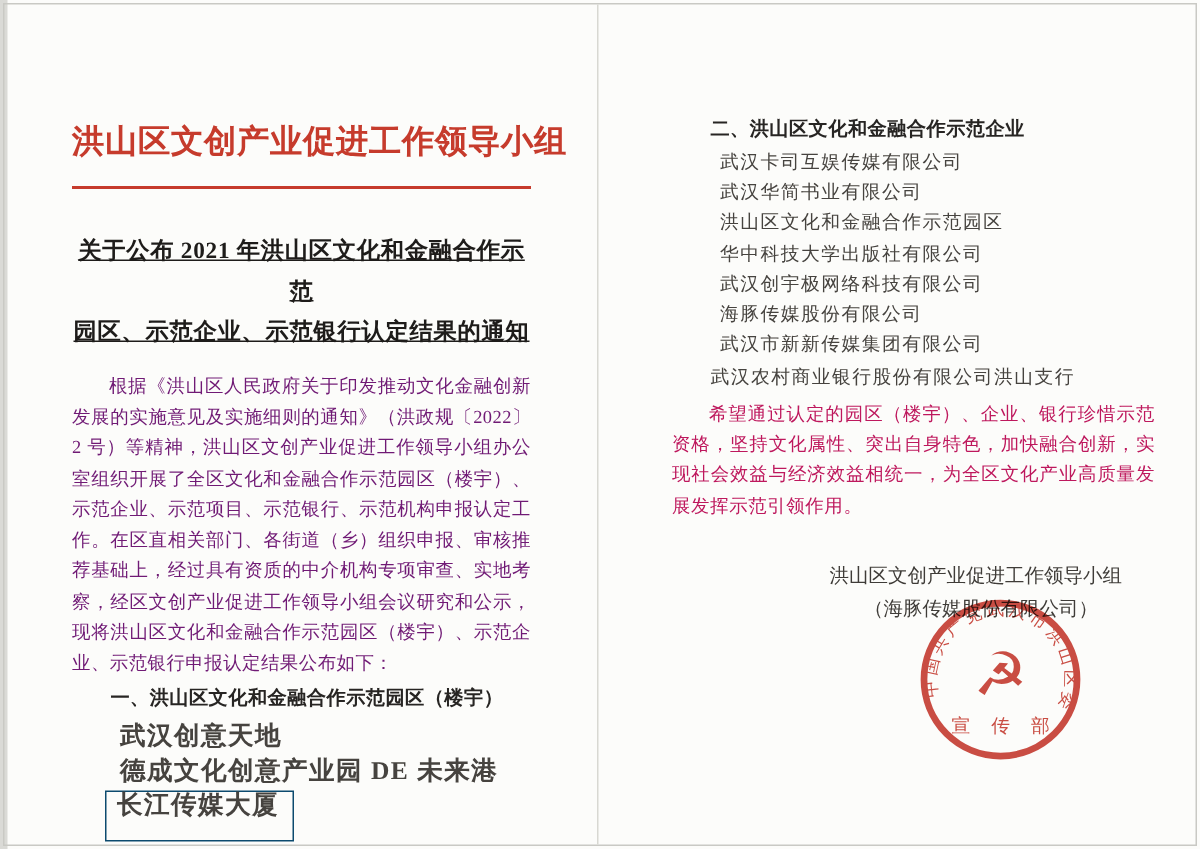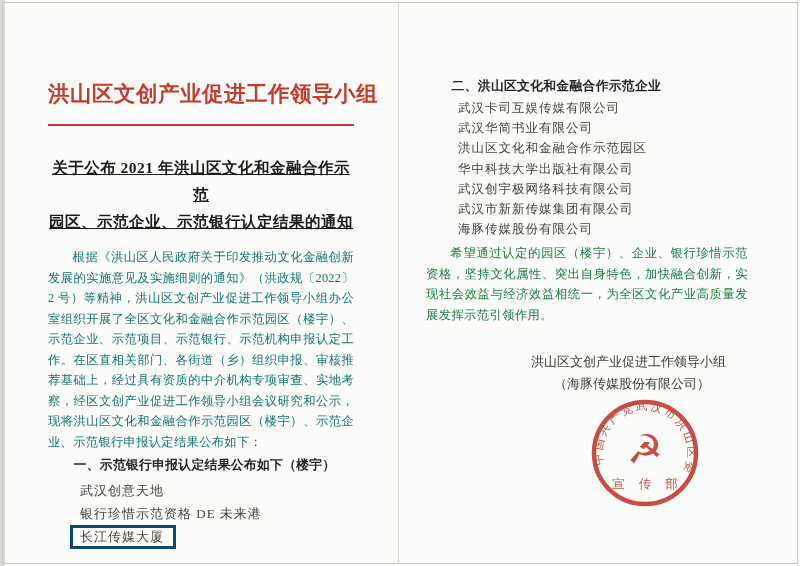--- a/index.html
+++ b/index.html
@@ -25,21 +25,21 @@
     background: #dadad6;
   }
   .divider {
     position: absolute;
     left: 398px; top: 3px; bottom: 3px;
     width: 1px;
     background: #d8d8d2;
   }
   .page { position: absolute; top: 0; bottom: 0; }
   .page.left  { left: 0;   width: 398px; padding: 78px 44px 0 48px; box-sizing: border-box; }
-  .page.right { left: 376px; width: 402px; padding: 76px 30px 0 50px; box-sizing: border-box; }
+  .page.right { left: 398px; width: 402px; padding: 76px 30px 0 50px; box-sizing: border-box; }
 
   
   .org-header {
     font-size: 21.5px;
     line-height: 32px;
     font-weight: 700;
     text-align: center;
     color: #c63b2c;
     letter-spacing: 0.5px;
     white-space: nowrap;
@@ -59,53 +59,53 @@
     letter-spacing: 0.5px;
     text-decoration: underline;
   }
   .body-para {
     margin: 12px 0 0 0;
     font-size: 12.3px;
     line-height: 20.5px;
     text-align: justify;
     text-indent: 2em;
     letter-spacing: 0.3px;
-    color: #0f766e;
+    color: #701a75;
   }
   .sec-heading {
     margin-top: 3px;
     margin-left: 2em;
     font-family: "Liberation Sans", "DejaVu Sans", sans-serif;
     font-weight: 700;
     font-size: 12.8px;
     line-height: 20px;
     color: #272523;
     letter-spacing: 0.3px;
   }
   .item-list { margin-top: 4px; margin-left: 2em; }
-  .page.left .item { font-size: 13px; line-height: 23px; letter-spacing: 1px; }
+  .page.left .item { font-size: 17px; line-height: 23px; letter-spacing: 1px; font-weight: bold; }
   .hl-box {
     display: inline-block;
-    border: 3px solid #0c4a6e;
-    padding: 0 9px 1px 7px;
+    border: 1px solid #0c4a6e;
+    padding: 0 9px 15px 7px;
     margin-left: -10px;
     line-height: 17px;
   }
 
   
   .page.right .item { font-size: 12.5px; line-height: 20.2px; letter-spacing: 1px; }
   .page.right .item-list { margin-top: 2px; }
   .closing-para {
     margin: 4px 0 0 0;
     font-size: 12.3px;
     line-height: 20.4px;
     text-align: justify;
     text-indent: 2em;
     letter-spacing: 0.4px;
-    color: #15803d;
+    color: #be185d;
   }
   .signature {
     margin-top: 26px;
     text-align: right;
     font-size: 13px;
     line-height: 22px;
     color: #3f3c38;
     padding-right: 22px;
   }
   .signature .sig-note { padding-right: 16px; }
@@ -148,40 +148,43 @@
   <div class="divider"></div>
 
   <div class="page left">
     <div class="org-header">洪山区文创产业促进工作领导小组</div>
     <div class="red-rule"></div>
     <div class="doc-title">
       <div>关于公布 2021 年洪山区文化和金融合作示范</div>
       <div>园区、示范企业、示范银行认定结果的通知</div>
     </div>
     <p class="body-para">根据《洪山区人民政府关于印发推动文化金融创新发展的实施意见及实施细则的通知》（洪政规〔2022〕2 号）等精神，洪山区文创产业促进工作领导小组办公室组织开展了全区文化和金融合作示范园区（楼宇）、示范企业、示范项目、示范银行、示范机构申报认定工作。在区直相关部门、各街道（乡）组织申报、审核推荐基础上，经过具有资质的中介机构专项审查、实地考察，经区文创产业促进工作领导小组会议研究和公示，现将洪山区文化和金融合作示范园区（楼宇）、示范企业、示范银行申报认定结果公布如下：</p>
-    <div class="sec-heading">一、示范银行申报认定结果公布如下（楼宇）</div>
+    <div class="sec-heading">一、洪山区文化和金融合作示范园区（楼宇）</div>
     <div class="item-list">
       <div class="item">武汉创意天地</div>
-      <div class="item">银行珍惜示范资格 DE 未来港</div>
+      <div class="item">德成文化创意产业园 DE 未来港</div>
       <div class="item">
         <span class="hl-box"><span>长江传媒大厦</span></span>
       </div>
     </div>
   </div>
 
   <div class="page right">
     <div class="sec-heading" style="margin-top:0;">二、洪山区文化和金融合作示范企业</div>
     <div class="item-list">
       <div class="item">武汉卡司互娱传媒有限公司</div>
       <div class="item">武汉华简书业有限公司</div>
       <div class="item">洪山区文化和金融合作示范园区</div>
       <div class="item">华中科技大学出版社有限公司</div>
       <div class="item">武汉创宇极网络科技有限公司</div>
+      <div class="item">海豚传媒股份有限公司</div>
       <div class="item">武汉市新新传媒集团有限公司</div>
-      <div class="item">海豚传媒股份有限公司</div>
+    </div>
+    <div class="item-list" style="margin-left:1.6em;">
+      <div class="item">武汉农村商业银行股份有限公司洪山支行</div>
     </div>
     <p class="closing-para">希望通过认定的园区（楼宇）、企业、银行珍惜示范资格，坚持文化属性、突出自身特色，加快融合创新，实现社会效益与经济效益相统一，为全区文化产业高质量发展发挥示范引领作用。</p>
 
     <div class="signature">
       <div class="sig-org">洪山区文创产业促进工作领导小组</div>
       <div class="sig-note">（海豚传媒股份有限公司）</div>
     </div>
 
     <svg class="seal" width="114" height="114" viewBox="0 0 114 114">
       <circle class="seal-ring" cx="57" cy="57" r="51"></circle>

